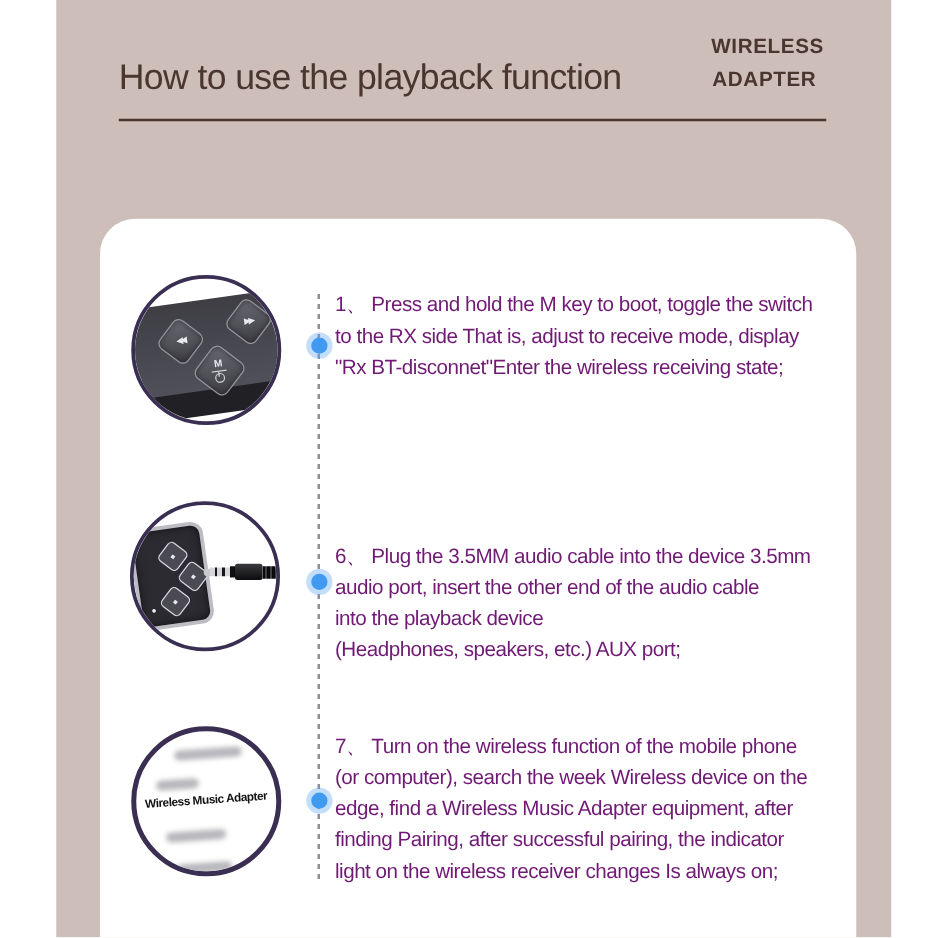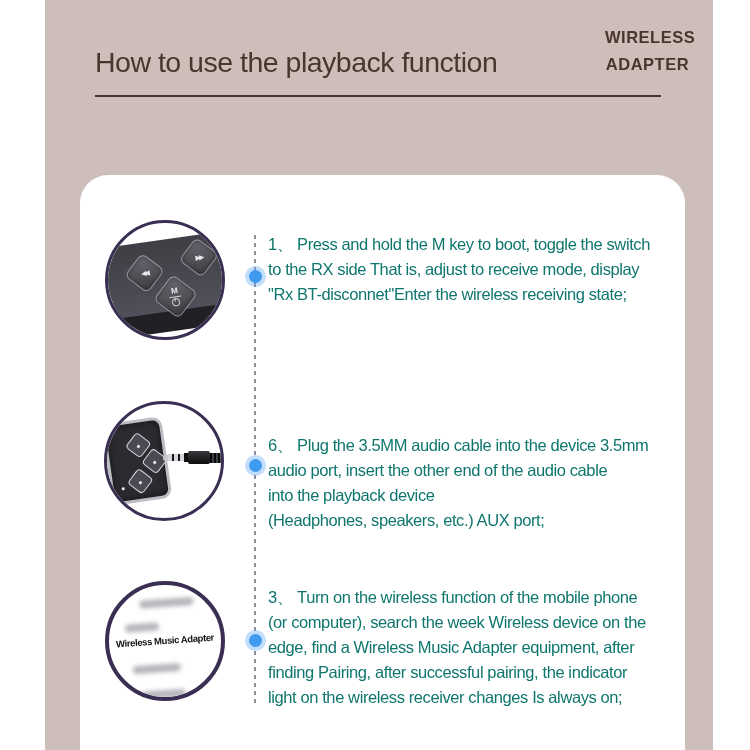--- a/index.html
+++ b/index.html
@@ -3,41 +3,41 @@
 <meta charset="utf-8">
 <style>
   html,body{margin:0;padding:0;}
   body{font-family:"Liberation Sans","DejaVu Sans",sans-serif;}
   .page{position:relative;width:750px;height:750px;background:#ffffff;overflow:hidden;}
   .poster{position:absolute;left:45px;top:0;width:668px;height:750px;background:#cdbeb9;}
 
   
   .title{position:absolute;left:50px;top:46px;font-size:28.5px;font-weight:500;
          letter-spacing:-0.5px;color:#4a352f;white-space:nowrap;}
-  .brand{position:absolute;left:560px;top:24px;width:85px;text-align:center;
+  .brand{position:absolute;left:524px;top:24px;width:85px;text-align:center;
          font-size:16.5px;font-weight:700;line-height:27px;letter-spacing:0.5px;color:#4a352f;}
   .rule{position:absolute;left:50px;top:95px;width:566px;height:2px;background:#4a352f;}
 
   
   .card{position:absolute;left:35px;top:175px;width:605px;height:575px;background:#ffffff;
         border-radius:28px 28px 0 0;}
 
   .connector{position:absolute;left:174px;top:60px;width:2px;height:472px;
      background:repeating-linear-gradient(180deg,#8e8e9a 0 4px,transparent 4px 8px);}
 
   .dot{position:absolute;width:13px;height:13px;border-radius:50%;background:#3f9af0;
        box-shadow:0 0 0 4px rgba(96,168,242,0.38);}
   .dot1{left:169px;top:95px;} .dot2{left:169px;top:284px;} .dot3{left:169px;top:459px;}
 
   .circle{position:absolute;width:120px;height:120px;border-radius:50%;background:#fff;
           border:3px solid #3a2f52;box-sizing:border-box;overflow:hidden;}
   .c1{left:25px;top:45px;} .c2{left:24px;top:226px;} .c3{left:25px;top:406px;border-width:4px;}
 
   .step-text{position:absolute;left:188px;width:405px;font-size:16.5px;line-height:25px;
-             letter-spacing:-0.4px;color:#0f766e;white-space:pre-line;}
+             letter-spacing:-0.4px;color:#701a75;white-space:pre-line;}
   .t1{top:57px;} .t2{top:258px;} .t3{top:410px;}
 
   
   .dev1{position:absolute;left:-6px;top:16px;width:138px;height:92px;transform:rotate(-8deg);}
   .dev1-body{position:absolute;left:0;top:0;width:138px;height:72px;border-radius:16px;
              background:linear-gradient(180deg,#3e3e44,#50505a);}
   .dev1-base{position:absolute;left:-5px;top:56px;width:148px;height:34px;background:#202025;
              border-radius:16px;border-top:2px solid #7b7b84;}
   .diamond{position:absolute;width:27px;height:27px;transform:rotate(45deg);border-radius:6px;
            background:linear-gradient(135deg,#6a6a72,#3c3c42);border:1px solid #94949c;
@@ -155,21 +155,21 @@
         </div>
       </div>
 
       <div class="step-text t1">1、 Press and hold the M key to boot, toggle the switch
 to the RX side That is, adjust to receive mode, display
 "Rx BT-disconnet"Enter the wireless receiving state;</div>
       <div class="step-text t2">6、 Plug the 3.5MM audio cable into the device 3.5mm
 audio port, insert the other end of the audio cable
 into the playback device
 (Headphones, speakers, etc.) AUX port;</div>
-      <div class="step-text t3">3、 Turn on the wireless function of the mobile phone
+      <div class="step-text t3">7、 Turn on the wireless function of the mobile phone
 (or computer), search the week Wireless device on the
 edge, find a Wireless Music Adapter equipment, after
 finding Pairing, after successful pairing, the indicator
 light on the wireless receiver changes Is always on;</div>
 
     </div>
   </div>
 </div>
 
 </body></html>

